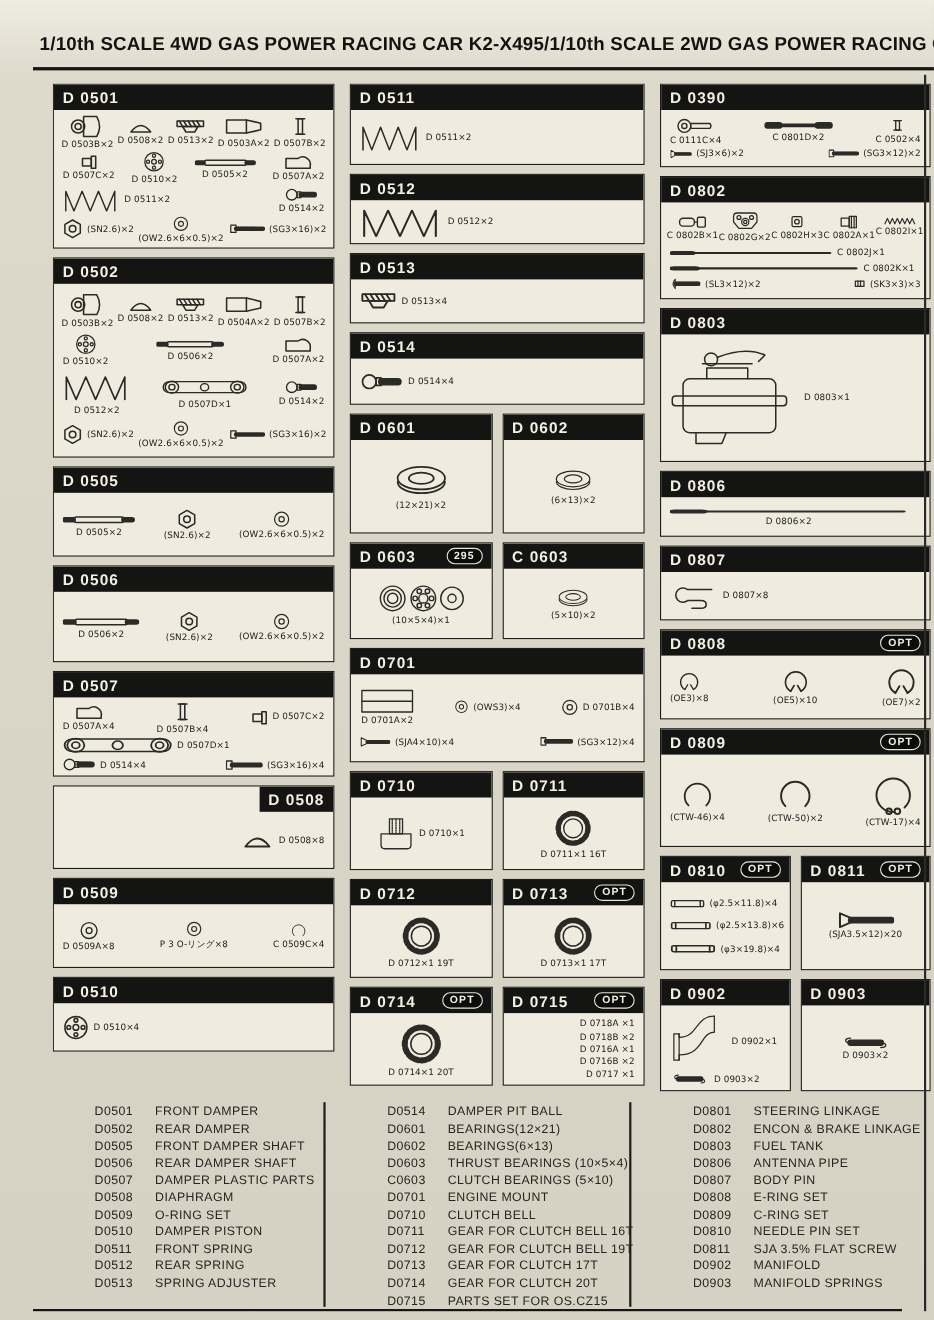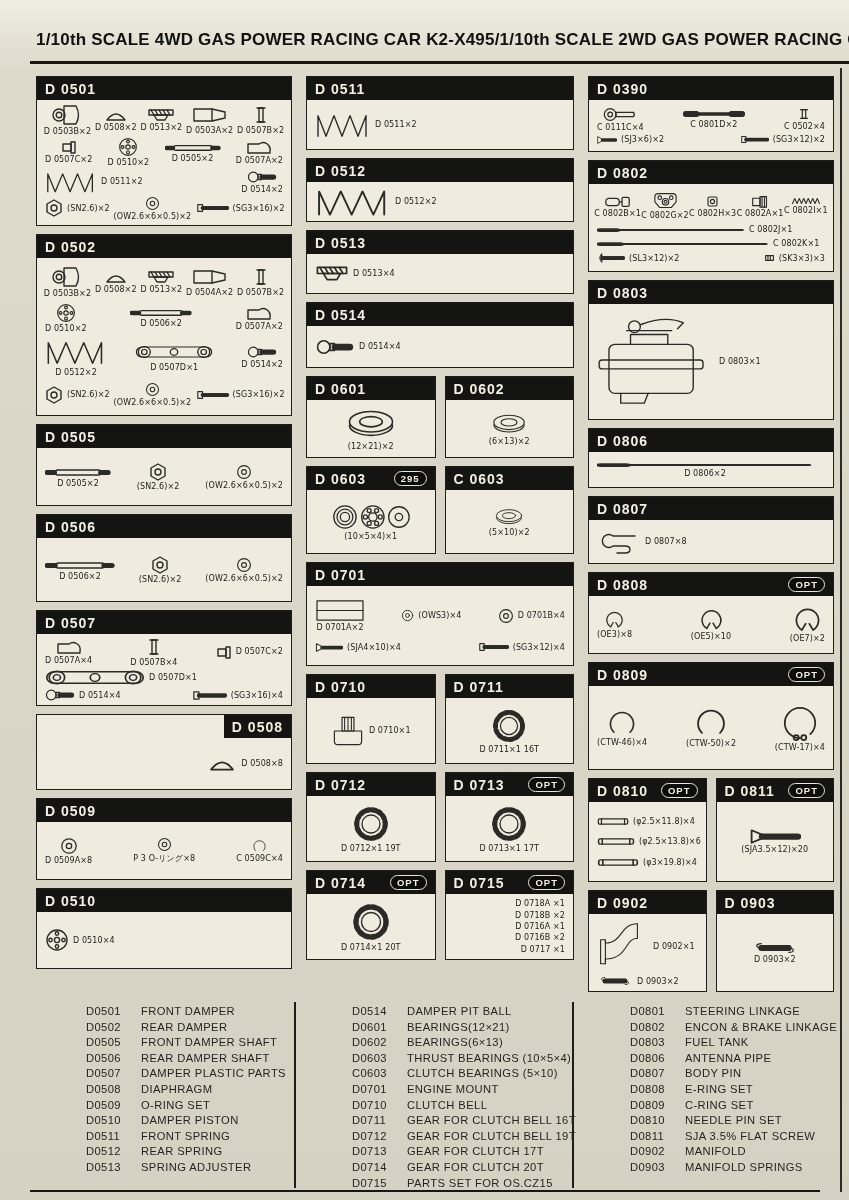--- a/index.html
+++ b/index.html
@@ -10,21 +10,21 @@
   }
   .paper-tint{position:absolute;inset:0;background:linear-gradient(180deg,#efecE2 0,#ddd9cb 6%,#d6d2c3 100%);}
   .title{
     position:absolute;left:36px;top:30px;width:813px;overflow:hidden;white-space:nowrap;
     font-family:"Liberation Sans",sans-serif;font-weight:bold;font-size:17px;color:#121210;letter-spacing:.2px;
   }
   .rule{position:absolute;left:30px;top:61px;width:819px;border-top:3.5px solid #161614;}
   .bottom-rule{position:absolute;left:30px;top:1190px;width:790px;border-top:2.5px solid #161614;}
   .page-edge{position:absolute;left:840px;top:68px;width:2px;height:1124px;background:#2a2a26;}
 
-  .boxes-area{position:absolute;left:36px;top:76px;width:800px;height:922px;display:flex;gap:14px;overflow:hidden;}
+  .boxes-area{position:absolute;left:48px;top:76px;width:800px;height:922px;display:flex;gap:14px;overflow:hidden;}
   .col{display:flex;flex-direction:column;gap:8px;flex:none;}
   .pair{display:flex;gap:9px;flex:none;}
   .pair .box{flex:1;height:100%;}
   .box{
     background:#efecdf;border:1.6px solid #1d1d1a;box-sizing:border-box;
     display:flex;flex-direction:column;overflow:hidden;flex:none;
   }
   .box-head{
     background:#141412;color:#f2efe4;height:23px;flex:0 0 auto;
     display:flex;align-items:center;justify-content:space-between;padding:0 8px;
@@ -598,21 +598,21 @@
             </span>
             <span class="pitem stack">
               <svg viewBox="0 0 26 24" width="15" height="14" class="icon">
                 <use href="#sym-cring"></use>
               </svg>
               <span class="plbl">C 0509C×4</span>
             </span>
           </div>
         </div>
       </div>
-      <div class="box" style="height: 81px;">
+      <div class="box" style="height: 68px;">
         <div class="box-head">
           <span class="box-code">D 0510</span>
         </div>
         <div class="box-body">
           <div class="prow start">
             <span class="pitem">
               <svg viewBox="0 0 24 24" width="24" height="24" class="icon">
                 <use href="#sym-piston"></use>
               </svg>
               <span class="plbl">D 0510×4</span>
@@ -675,21 +675,21 @@
           <div class="prow start">
             <span class="pitem">
               <svg viewBox="0 0 34 16" width="40" height="18" class="icon">
                 <use href="#sym-ballscrew"></use>
               </svg>
               <span class="plbl">D 0514×4</span>
             </span>
           </div>
         </div>
       </div>
-      <div class="pair" style="height: 82px;">
+      <div class="pair" style="height: 109px;">
         <div class="box">
           <div class="box-head">
             <span class="box-code">D 0601</span>
           </div>
           <div class="box-body">
             <div class="prow center">
               <span class="pitem stack">
                 <svg viewBox="0 0 44 30" width="52" height="34" class="icon">
                   <use href="#sym-bearing"></use>
                 </svg>

